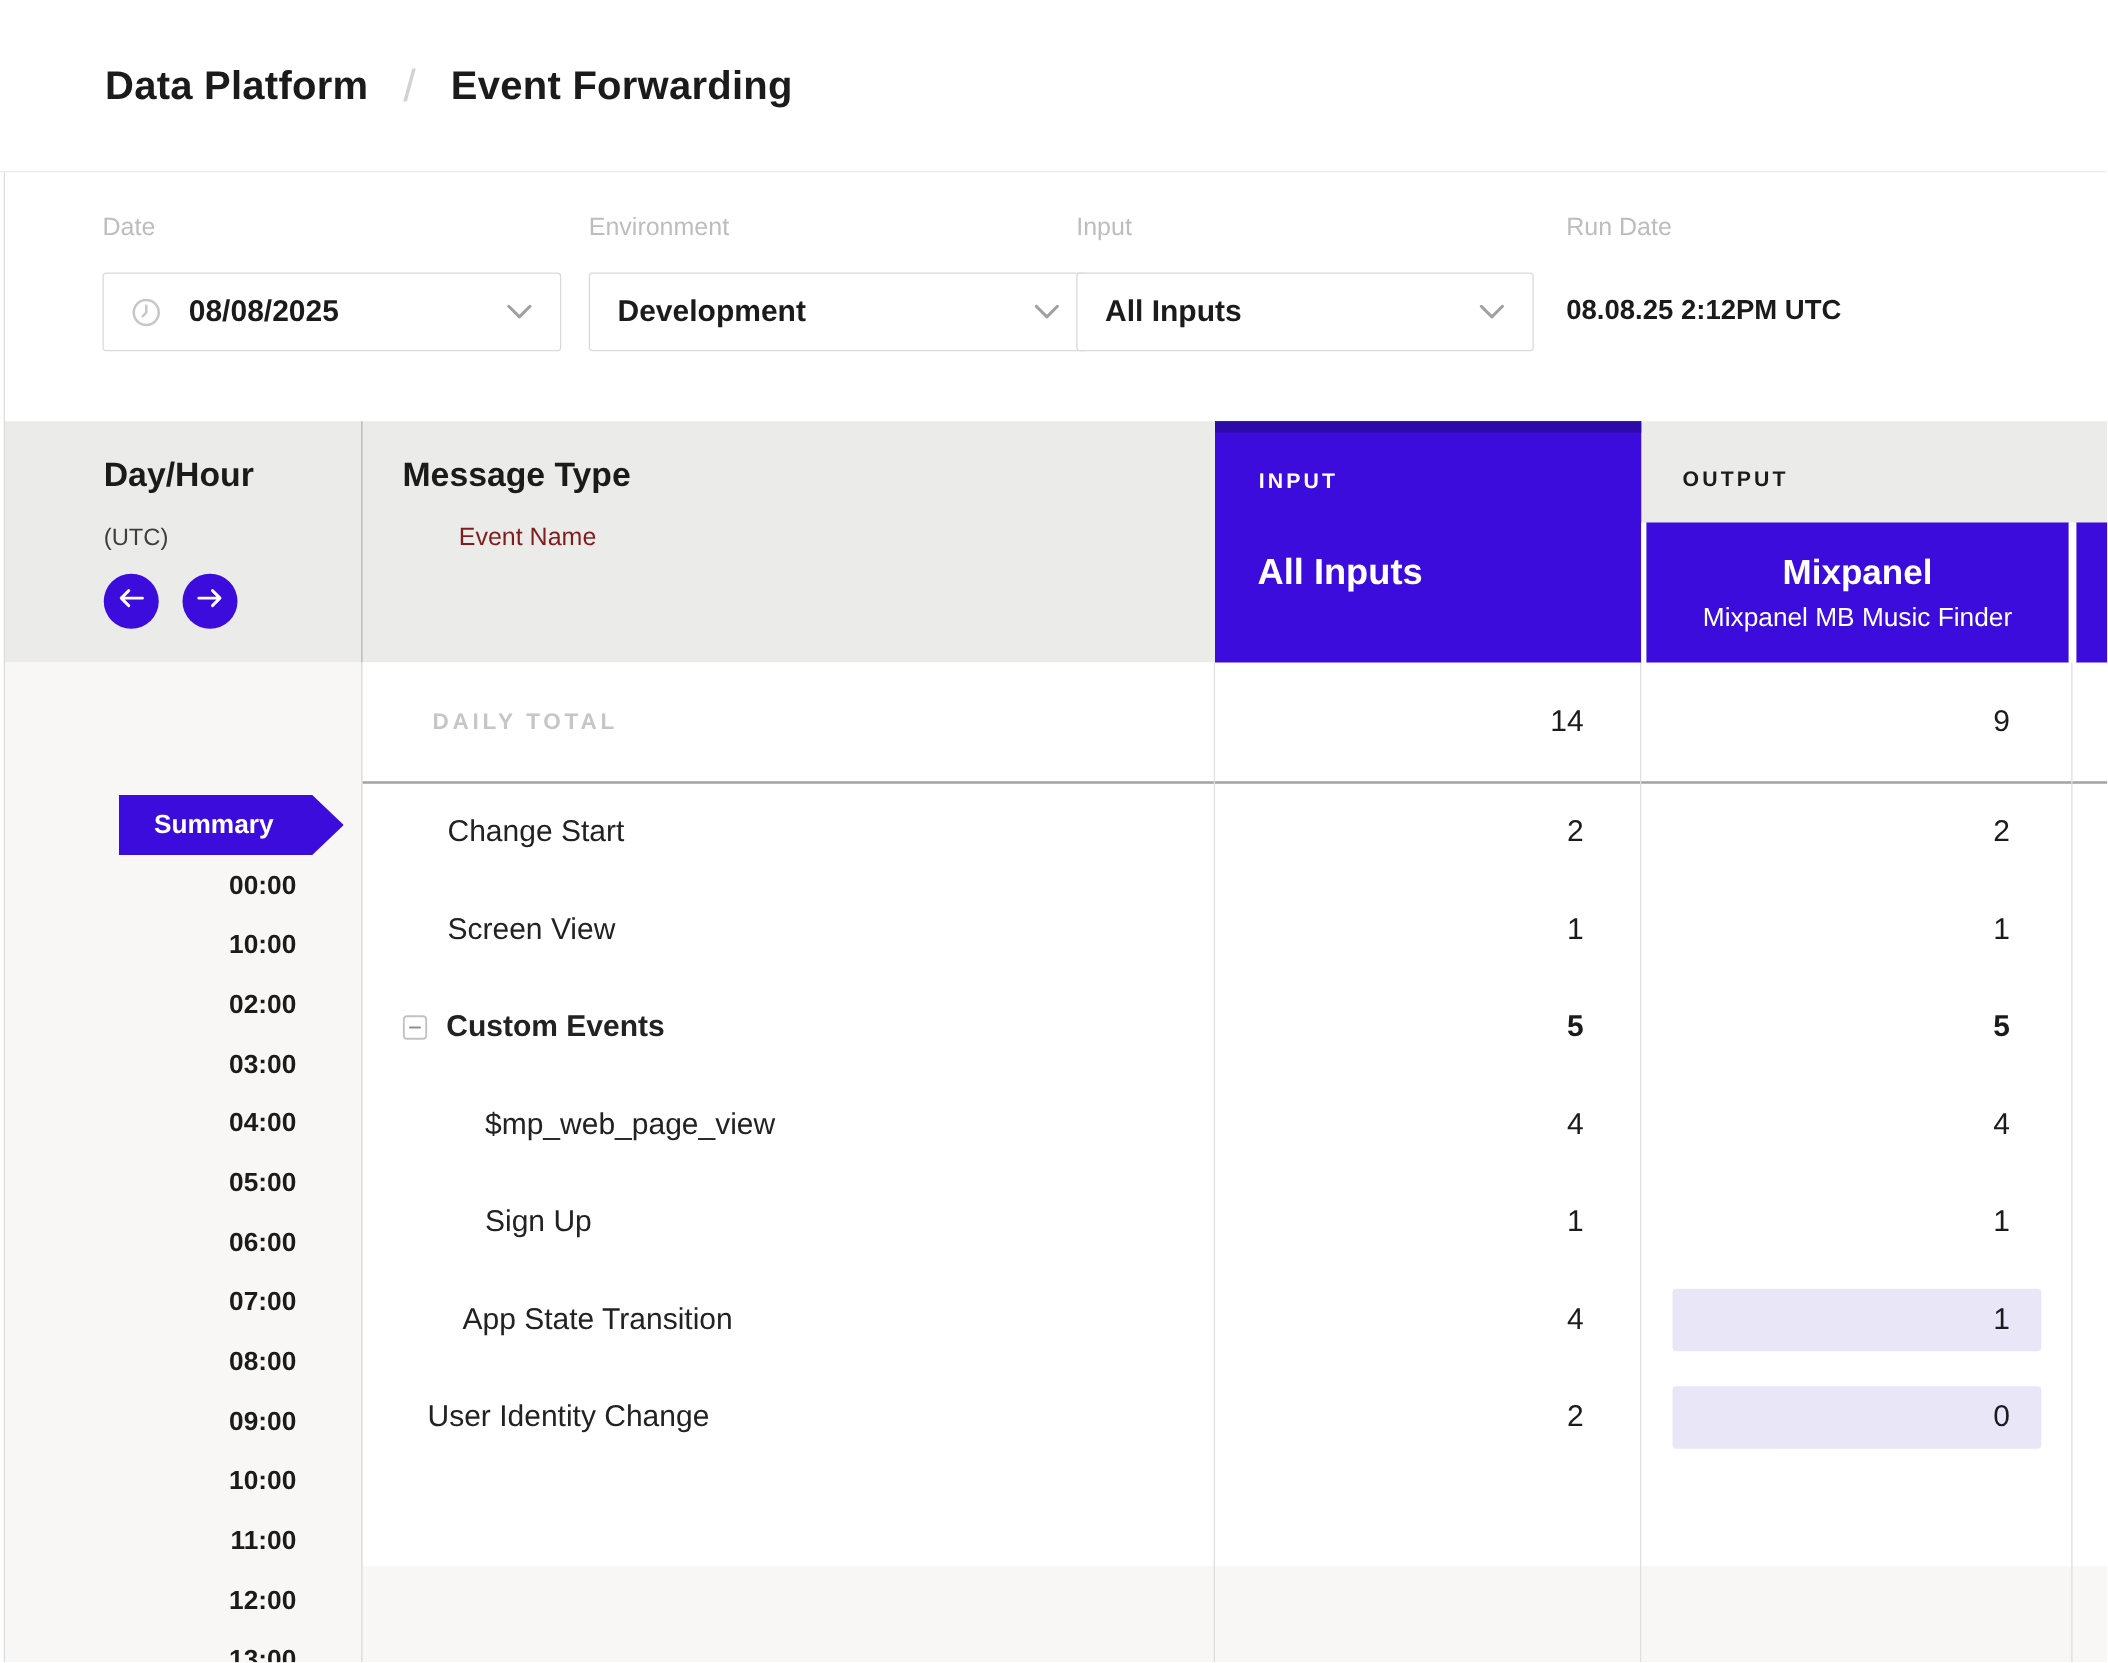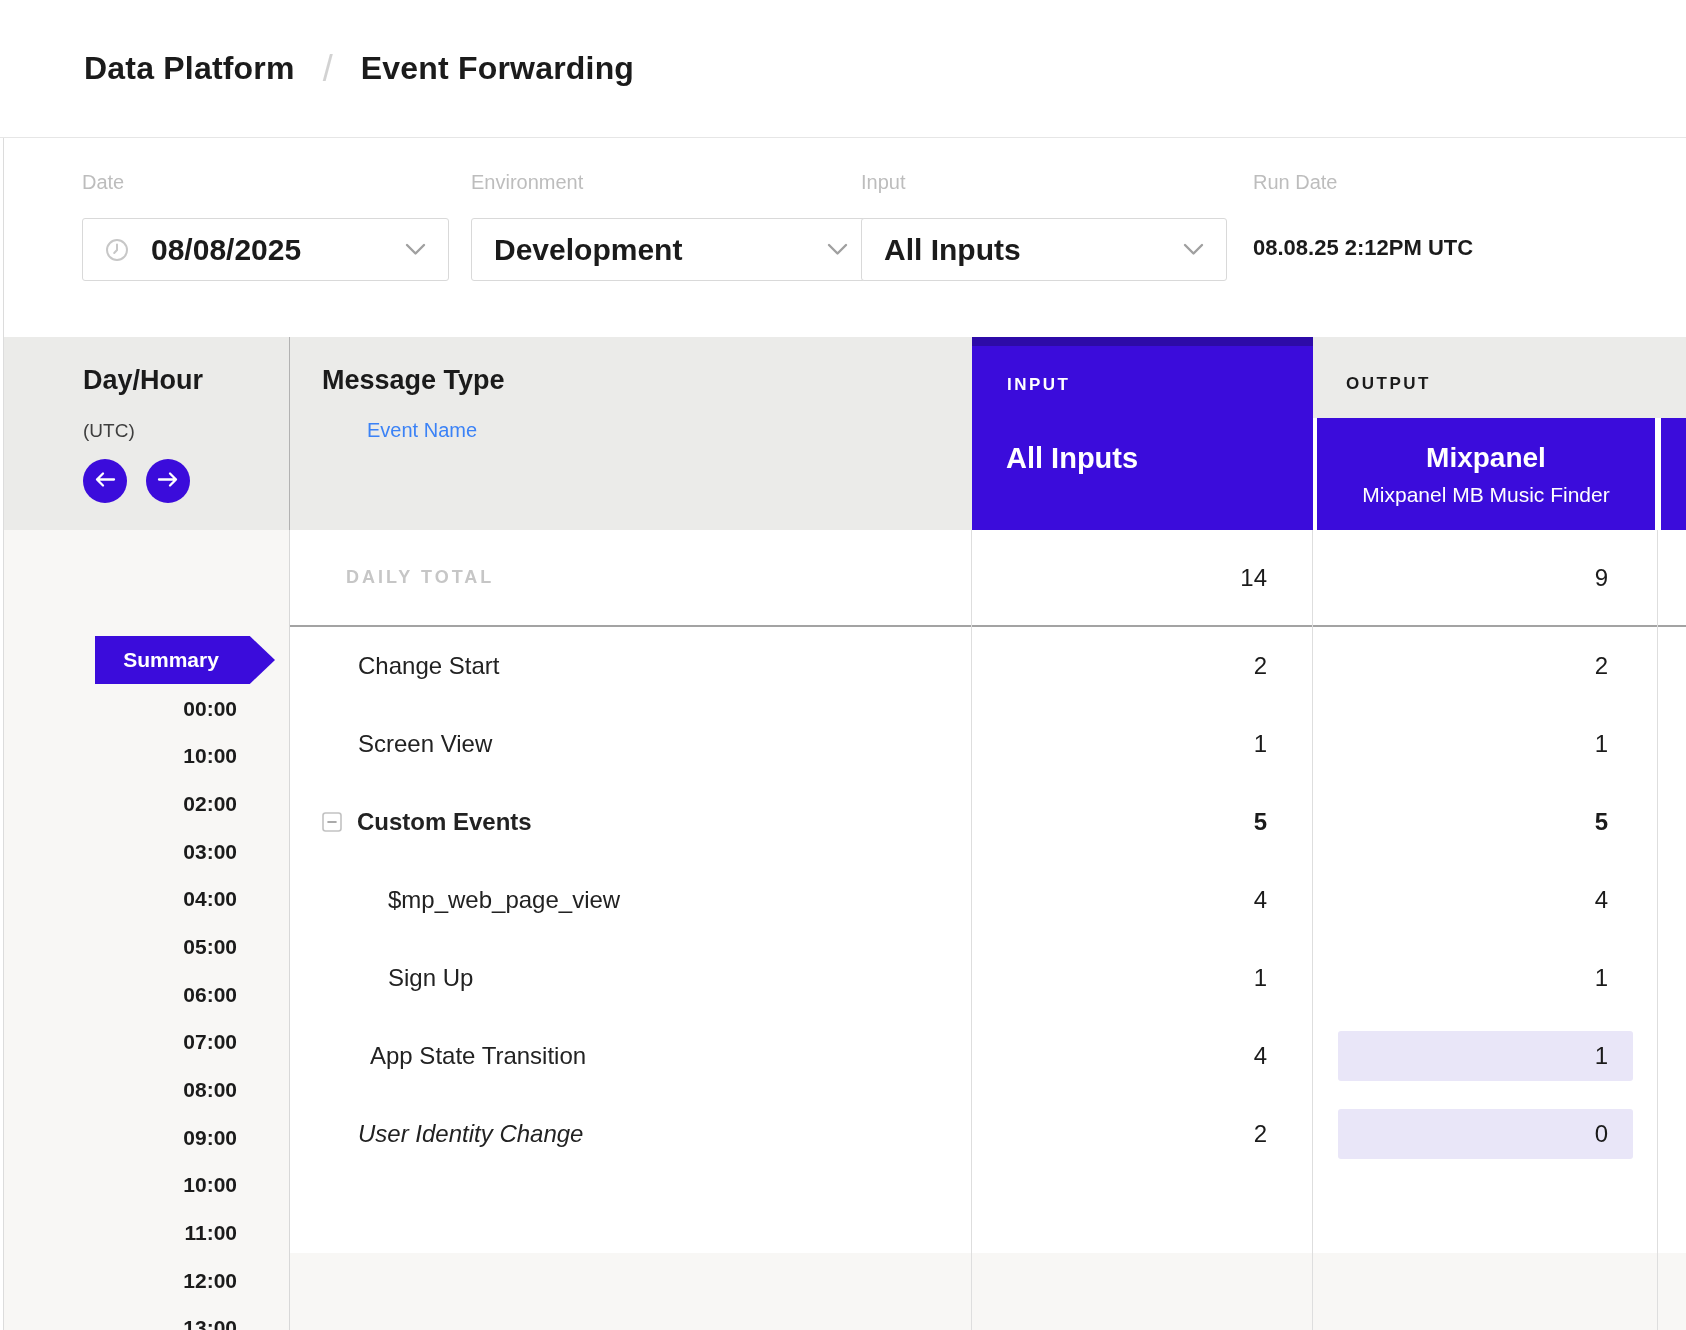--- a/index.html
+++ b/index.html
@@ -8,38 +8,38 @@
   
   .top-bar{position:absolute;left:0;top:0;width:1686px;height:138px;background:#fff;
            border-bottom:1px solid #e6e6e6;display:flex;align-items:center;padding-left:84px;box-sizing:border-box;}
   .crumb{font-size:32px;font-weight:600;letter-spacing:.2px;}
   .crumb-sep{font-size:36px;font-weight:300;color:#d2d2d2;margin:0 28px;}
   
   .filters{position:absolute;left:0;top:138px;width:1686px;height:199px;background:#fff;}
   .f-label{position:absolute;font-size:20px;color:#bdbdbd;}
   .f-box{position:absolute;top:80px;height:63px;border:1px solid #d9d9d9;border-radius:3px;
          display:flex;align-items:center;padding:0 22px;box-sizing:border-box;background:#fff;}
-  .f-value{font-size:30px;font-weight:bold;color:#1b1b1b;}
+  .f-value{font-size:24px;font-weight:bold;color:#1b1b1b;}
   .chev{margin-left:auto;display:flex;align-items:center;}
   .clock{display:flex;align-items:center;margin-right:22px;}
   .run-value{position:absolute;font-size:22px;font-weight:bold;}
   
   .band{position:absolute;left:4px;top:337px;width:1682px;height:193px;background:#ebebe9;}
   .gutter-line{position:absolute;left:3px;top:138px;width:1px;height:1192px;background:#dcdcdc;}
   .sidebar-bg{position:absolute;left:4px;top:530px;width:286px;height:800px;background:#f8f7f5;}
   .bottom-strip{position:absolute;left:290px;top:1253px;width:1396px;height:77px;background:#f8f7f5;}
   .vline-main-band{position:absolute;left:289px;top:337px;width:1px;height:193px;background:#b2b2b2;z-index:4;}
   .vline-main-body{position:absolute;left:289px;top:530px;width:1px;height:800px;background:#d8d8d8;z-index:4;}
   .vline{position:absolute;top:530px;width:1px;height:800px;background:#dedede;z-index:3;}
   .dayhour-title{position:absolute;left:83px;top:365px;font-size:27px;font-weight:bold;}
   .dayhour-sub{position:absolute;left:83px;top:420px;font-size:19px;color:#3f3f3f;}
   .nav-btn{position:absolute;top:459px;width:44px;height:44px;border-radius:50%;background:var(--purple);
            display:flex;align-items:center;justify-content:center;z-index:5;cursor:pointer;}
   .msg-title{position:absolute;left:322px;top:365px;font-size:27px;font-weight:bold;}
-  .msg-sub{position:absolute;left:367px;top:419px;font-size:20px;color:#3b82f6;}
+  .msg-sub{position:absolute;left:367px;top:419px;font-size:20px;color:#7f1d1d;}
   .input-box{position:absolute;left:972px;top:337px;width:341px;height:193px;background:var(--purple);
              border-top:9px solid var(--purple-dark);box-sizing:border-box;z-index:5;}
   .input-box .col-head{position:absolute;left:35px;top:29px;font-size:17px;font-weight:bold;color:#fff;letter-spacing:2.5px;}
   .input-box .col-name{position:absolute;left:34px;top:96px;font-size:29px;font-weight:bold;color:#fff;}
   .output-label{position:absolute;left:1346px;top:374px;font-size:17px;font-weight:bold;letter-spacing:2.5px;color:#1b1b1b;z-index:5;}
   .mixpanel-box{position:absolute;left:1317px;top:418px;width:338px;height:112px;background:var(--purple);z-index:5;
                 display:flex;flex-direction:column;align-items:center;justify-content:center;gap:9px;color:#fff;text-align:center;}
   .mixpanel-box .out-title{font-size:28px;font-weight:bold;}
   .mixpanel-box .out-sub{font-size:21px;}
   .partial-box{position:absolute;left:1661px;top:418px;width:25px;height:112px;background:var(--purple);z-index:5;}
@@ -204,21 +204,21 @@
         <div class="num-cell num-output">1</div>
       </div>
       <div class="event-row">
         <div class="ev-name" style="left: 68px; margin-left: 12px;">App State Transition</div>
         <div class="num-cell num-input">4</div>
         <div class="hl-cell">
           <span>1</span>
         </div>
       </div>
       <div class="event-row">
-        <div class="ev-name" style="left: 68px; font-style: italic;">User Identity Change</div>
+        <div class="ev-name" style="left: 52px;">User Identity Change</div>
         <div class="num-cell num-input">2</div>
         <div class="hl-cell">
           <span>0</span>
         </div>
       </div>
     </div>
 
   <div class="summary-flag">Summary</div>
   <div class="hours" id="hour-list">
       <div class="hour-item">00:00</div>

